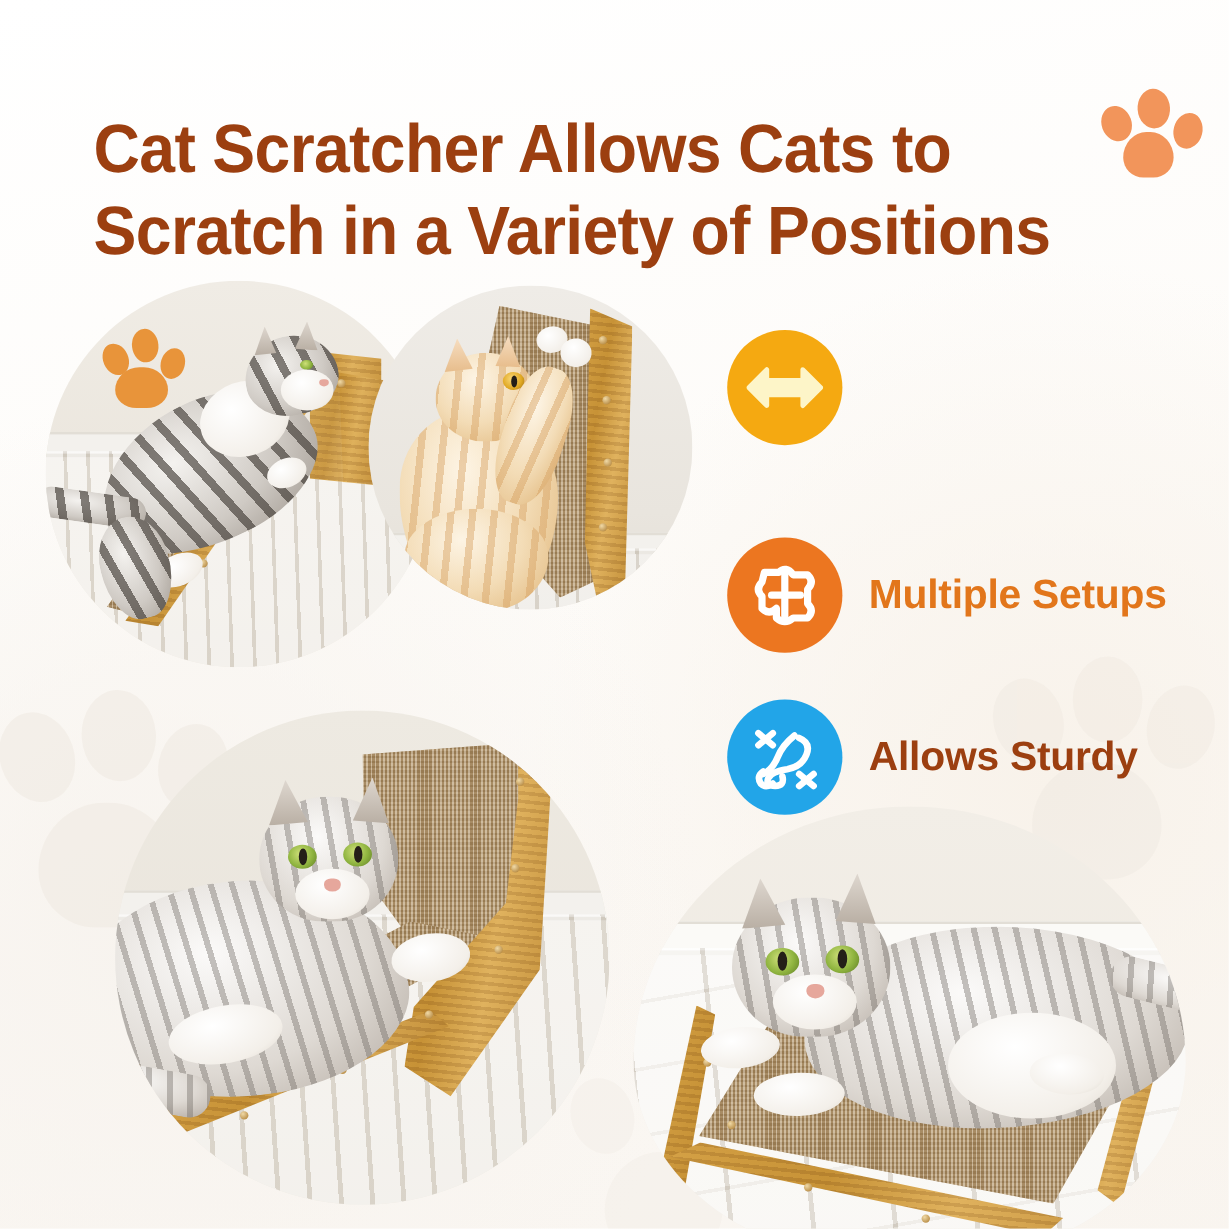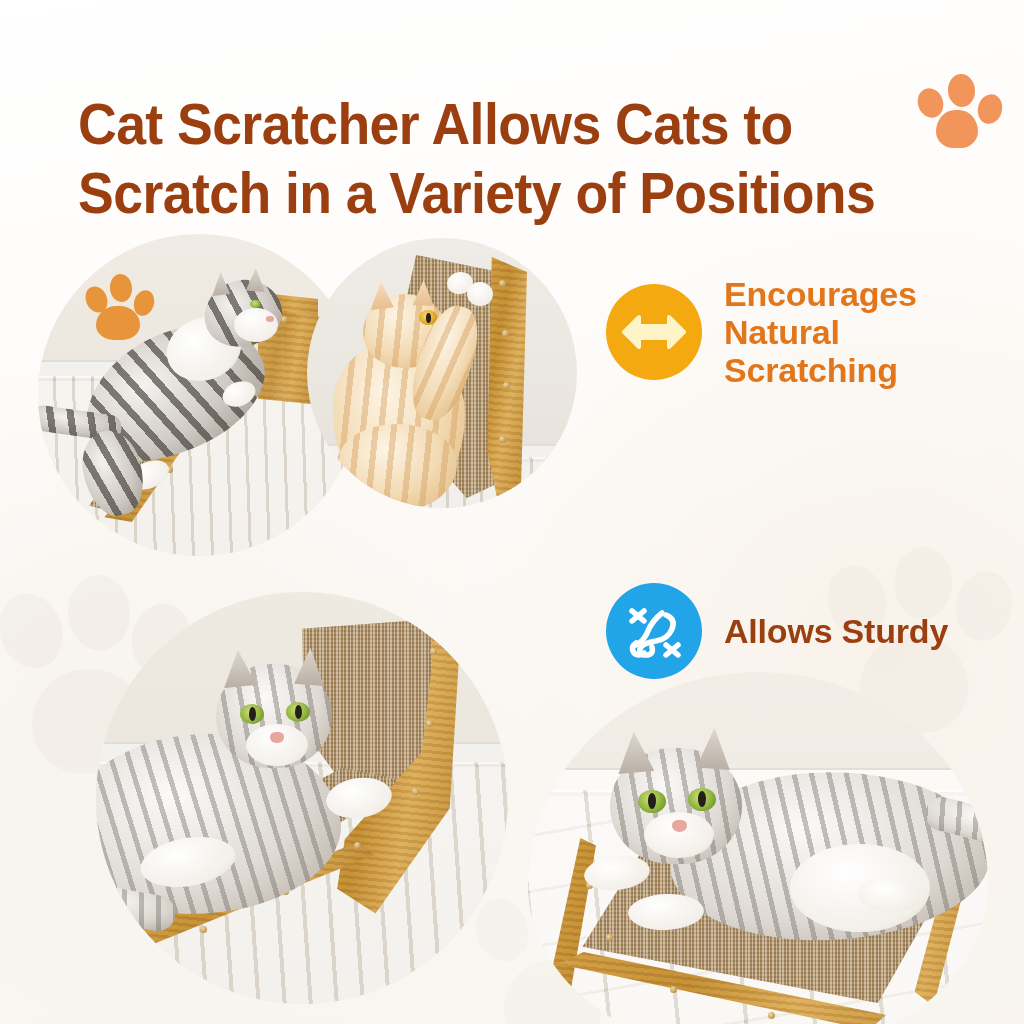--- a/index.html
+++ b/index.html
@@ -284,25 +284,35 @@
       <div class="fur tabbyS" style="left:396px;top:136px;width:124px;height:34px;transform:rotate(14deg);border-radius:60px;"></div>
     </div>
   </div>
 
   <div class="feat" style="left:606px;top:275px;">
     <div class="fic" style="width:96px;height:96px;background:#f5a911;">
       <svg width="64" height="46" viewBox="0 0 64 46">
         <path d="M2 23 L17 8 L17 17 L47 17 L47 8 L62 23 L47 38 L47 29 L17 29 L17 38 Z" fill="#fdf5c8" stroke="#fdf5c8" stroke-width="4" stroke-linejoin="round"></path>
       </svg>
     </div>
-    <div class="ftxt" style="color:#e2761b;margin-left:22px;">Encourages
-Natural
-Scratching</div>
-  </div>
-
+  </div>
+
+  <div class="feat" style="left:606px;top:448px;">
+    <div class="fic" style="width:96px;height:96px;background:#ec7620;">
+      <svg width="62" height="62" viewBox="0 0 62 62">
+        <g fill="none" stroke="#ffffff" stroke-width="6" stroke-linejoin="round" stroke-linecap="round">
+          <path d="M12 20 Q6 26 12 32 L12 42 Q18 48 24 42 L24 50 Q31 56 38 50 L50 50 Q56 44 50 38
+                   L50 26 Q56 20 50 14 L38 14 Q32 6 26 12 L14 12 Z"></path>
+          <path d="M20 31 L44 31"></path>
+          <path d="M31 14 L31 50"></path>
+        </g>
+      </svg>
+    </div>
+    <div class="ftxt" style="color:#e2761b;margin-left:22px;">Multiple Setups</div>
+  </div>
 
   <div class="feat" style="left:606px;top:583px;">
     <div class="fic" style="width:96px;height:96px;background:#22a5e8;">
       <svg width="64" height="64" viewBox="0 0 64 64">
         <g fill="none" stroke="#ffffff" stroke-width="5.5" stroke-linecap="round" stroke-linejoin="round">
           <path d="M44 16 Q54 20 50 30 Q46 40 34 42 Q20 44 18 50 Q16 56 24 56 Q32 56 30 48"></path>
           <path d="M40 14 Q30 22 26 32 Q22 42 14 46"></path>
           <path d="M14 44 Q8 48 12 54 Q16 58 22 54"></path>
           <path d="M10 12 L22 22 M22 12 L10 22"></path>
           <path d="M44 46 L56 56 M56 46 L44 56"></path>

